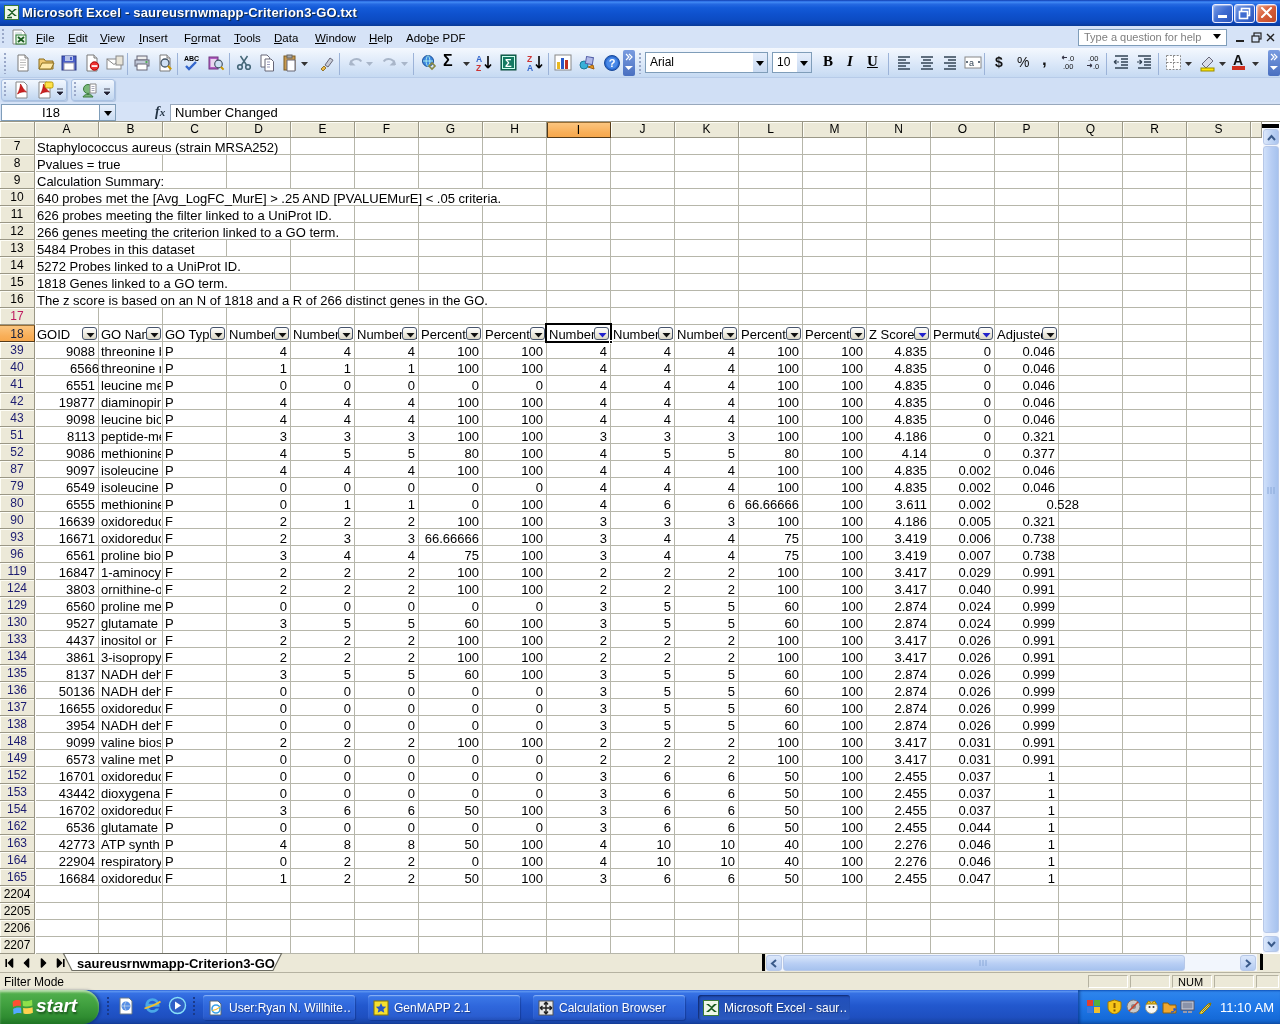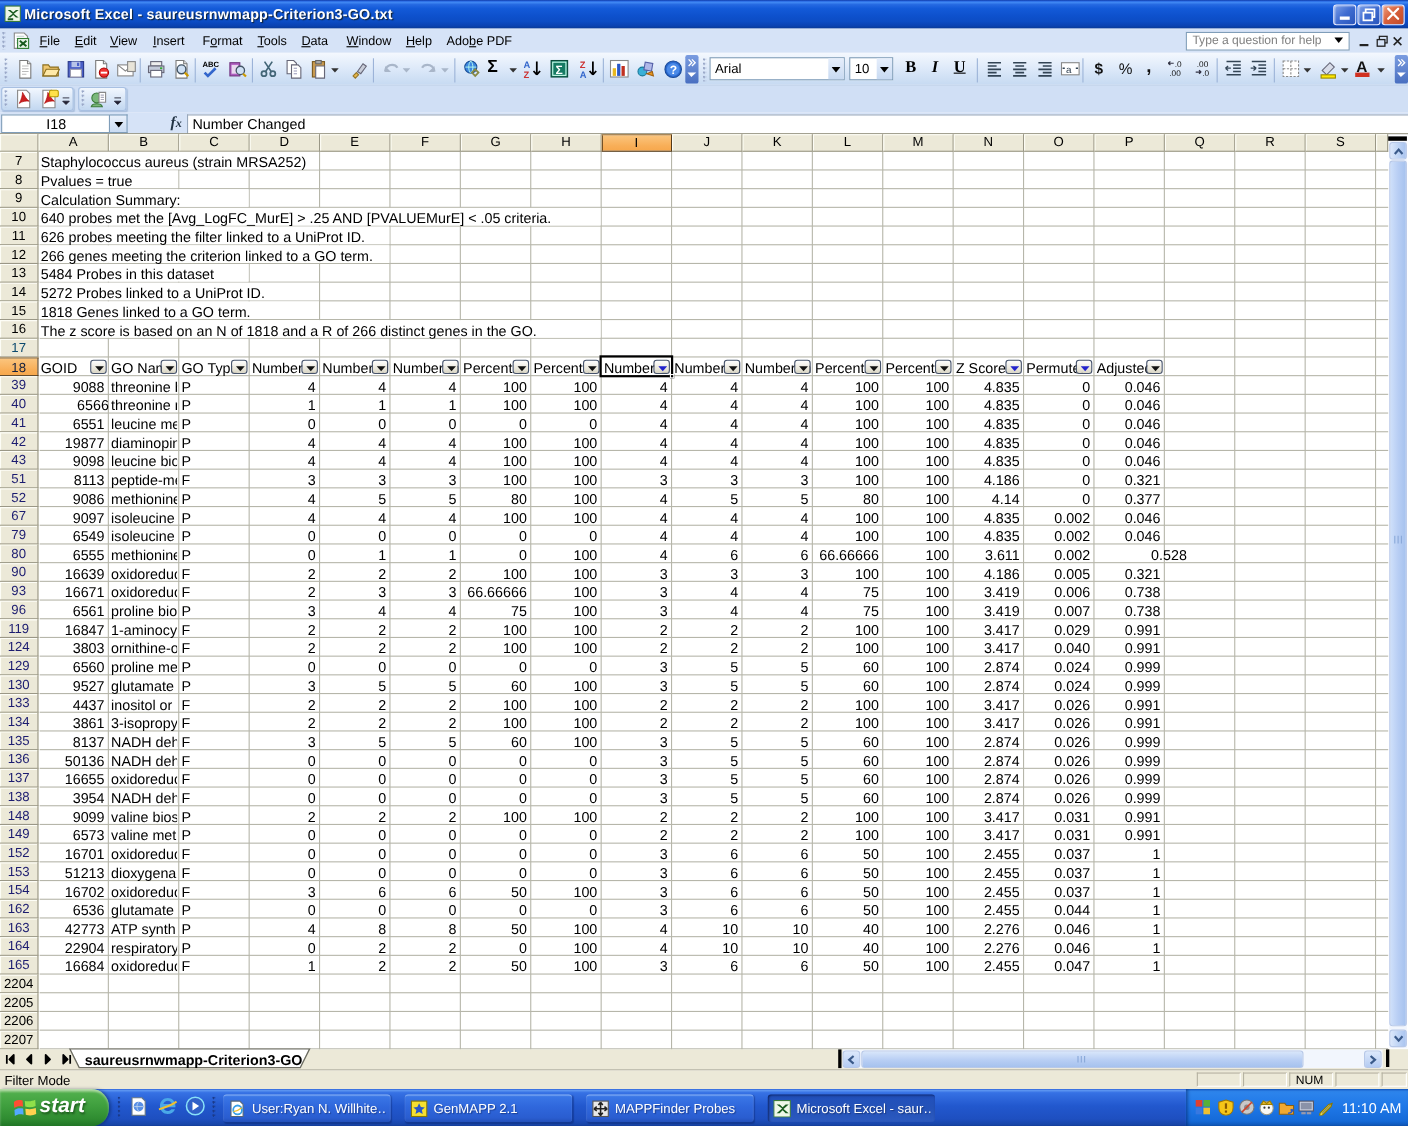--- a/index.html
+++ b/index.html
@@ -363,32 +363,32 @@
 <div class="rowhdr" style="top:138px;height:17px;line-height:16px;color:#000">7</div>
 <div class="rowhdr" style="top:155px;height:17px;line-height:16px;color:#000">8</div>
 <div class="rowhdr" style="top:172px;height:17px;line-height:16px;color:#000">9</div>
 <div class="rowhdr" style="top:189px;height:17px;line-height:16px;color:#000">10</div>
 <div class="rowhdr" style="top:206px;height:17px;line-height:16px;color:#000">11</div>
 <div class="rowhdr" style="top:223px;height:17px;line-height:16px;color:#000">12</div>
 <div class="rowhdr" style="top:240px;height:17px;line-height:16px;color:#000">13</div>
 <div class="rowhdr" style="top:257px;height:17px;line-height:16px;color:#000">14</div>
 <div class="rowhdr" style="top:274px;height:17px;line-height:16px;color:#000">15</div>
 <div class="rowhdr" style="top:291px;height:17px;line-height:16px;color:#000">16</div>
-<div class="rowhdr" style="top:308px;height:17px;line-height:16px;color:#0c4a6e">17</div>
+<div class="rowhdr" style="top:308px;height:17px;line-height:16px;color:#be185d">17</div>
 <div class="rowhdr" style="top:325px;height:17px;background:linear-gradient(180deg,#fbc57e,#f8ae57 70%,#f7a84d);
         border-top:1px solid #9b6f34;border-bottom:1px solid #543a18;border-right:1px solid #543a18;
         box-shadow:none;line-height:16px;color:#16213e">18</div>
 <div class="rowhdr" style="top:342px;height:17px;line-height:16px;color:#1c1c70">39</div>
 <div class="rowhdr" style="top:359px;height:17px;line-height:16px;color:#1c1c70">40</div>
 <div class="rowhdr" style="top:376px;height:17px;line-height:16px;color:#1c1c70">41</div>
 <div class="rowhdr" style="top:393px;height:17px;line-height:16px;color:#1c1c70">42</div>
 <div class="rowhdr" style="top:410px;height:17px;line-height:16px;color:#1c1c70">43</div>
 <div class="rowhdr" style="top:427px;height:17px;line-height:16px;color:#1c1c70">51</div>
 <div class="rowhdr" style="top:444px;height:17px;line-height:16px;color:#1c1c70">52</div>
-<div class="rowhdr" style="top:461px;height:17px;line-height:16px;color:#1c1c70">67</div>
+<div class="rowhdr" style="top:461px;height:17px;line-height:16px;color:#1c1c70">87</div>
 <div class="rowhdr" style="top:478px;height:17px;line-height:16px;color:#1c1c70">79</div>
 <div class="rowhdr" style="top:495px;height:17px;line-height:16px;color:#1c1c70">80</div>
 <div class="rowhdr" style="top:512px;height:17px;line-height:16px;color:#1c1c70">90</div>
 <div class="rowhdr" style="top:529px;height:17px;line-height:16px;color:#1c1c70">93</div>
 <div class="rowhdr" style="top:546px;height:17px;line-height:16px;color:#1c1c70">96</div>
 <div class="rowhdr" style="top:563px;height:17px;line-height:16px;color:#1c1c70">119</div>
 <div class="rowhdr" style="top:580px;height:17px;line-height:16px;color:#1c1c70">124</div>
 <div class="rowhdr" style="top:597px;height:17px;line-height:16px;color:#1c1c70">129</div>
 <div class="rowhdr" style="top:614px;height:17px;line-height:16px;color:#1c1c70">130</div>
 <div class="rowhdr" style="top:631px;height:17px;line-height:16px;color:#1c1c70">133</div>
@@ -1002,21 +1002,21 @@
 <div class="cell num" style="left:420px;top:769px;width:59px">0</div>
 <div class="cell num" style="left:484px;top:769px;width:59px">0</div>
 <div class="cell num" style="left:548px;top:769px;width:59px">3</div>
 <div class="cell num" style="left:612px;top:769px;width:59px">6</div>
 <div class="cell num" style="left:676px;top:769px;width:59px">6</div>
 <div class="cell num" style="left:740px;top:769px;width:59px">50</div>
 <div class="cell num" style="left:804px;top:769px;width:59px">100</div>
 <div class="cell num" style="left:868px;top:769px;width:59px">2.455</div>
 <div class="cell num" style="left:932px;top:769px;width:59px">0.037</div>
 <div class="cell num" style="left:996px;top:769px;width:59px">1</div>
-<div class="cell num" style="left:36px;top:786px;width:59px">51213</div>
+<div class="cell num" style="left:36px;top:786px;width:59px">43442</div>
 <div class="cell" style="left:101px;top:786px;width:60px">dioxygena</div>
 <div class="cell" style="left:165px;top:786px;width:60px">F</div>
 <div class="cell num" style="left:228px;top:786px;width:59px">0</div>
 <div class="cell num" style="left:292px;top:786px;width:59px">0</div>
 <div class="cell num" style="left:356px;top:786px;width:59px">0</div>
 <div class="cell num" style="left:420px;top:786px;width:59px">0</div>
 <div class="cell num" style="left:484px;top:786px;width:59px">0</div>
 <div class="cell num" style="left:548px;top:786px;width:59px">3</div>
 <div class="cell num" style="left:612px;top:786px;width:59px">6</div>
 <div class="cell num" style="left:676px;top:786px;width:59px">6</div>
@@ -1213,21 +1213,21 @@
 <svg class="abs" style="left:373px;top:1000px" width="16" height="16" viewBox="0 0 16 16">
     <rect x="1" y="1" width="14" height="14" fill="#f6e030" stroke="#887700"></rect>
 <path d="M8 3l1.6 3.4 3.6.4-2.7 2.4.8 3.6L8 11l-3.3 1.8.8-3.6L2.8 6.8l3.6-.4z" fill="#2858c8"></path>
   </svg>
 <div class="abs" style="left:394px;top:1001px;width:122px;overflow:hidden;white-space:nowrap;font-size:12px;color:#fff;text-shadow:1px 1px 1px rgba(0,10,40,.4)">GenMAPP 2.1</div>
 <div class="tbtn" style="left:533px;width:152px;background:linear-gradient(180deg,#5490f2 0%,#3a76e6 8%,#2f67dc 45%,#2a5dd0 85%,#2350ba 100%);box-shadow:inset 0 1px 1px rgba(255,255,255,.35), 1px 1px 1px rgba(0,20,80,.3)"></div>
 <svg class="abs" style="left:538px;top:1000px" width="16" height="16" viewBox="0 0 16 16">
     <rect x="1" y="1" width="14" height="14" fill="#e8e8e8" stroke="#555"></rect>
 <path d="M8 2v12M2 8h12M8 2l-2 2.5M8 2l2 2.5M8 14l-2-2.5M8 14l2-2.5M2 8l2.5-2M2 8l2.5 2M14 8l-2.5-2M14 8l-2.5 2" stroke="#222" stroke-width="1.4" fill="none"></path>
   </svg>
-<div class="abs" style="left:559px;top:1001px;width:122px;overflow:hidden;white-space:nowrap;font-size:12px;color:#fff;text-shadow:1px 1px 1px rgba(0,10,40,.4)">MAPPFinder Probes</div>
+<div class="abs" style="left:559px;top:1001px;width:122px;overflow:hidden;white-space:nowrap;font-size:12px;color:#fff;text-shadow:1px 1px 1px rgba(0,10,40,.4)">Calculation Browser</div>
 <div class="tbtn" style="left:698px;width:152px;background:linear-gradient(180deg,#2150bc 0%,#2452b8 50%,#2c5ac0 100%);box-shadow:inset 1px 1px 2px rgba(0,10,50,.6)"></div>
 <svg class="abs" style="left:703px;top:1000px" width="16" height="16" viewBox="0 0 16 16">
     <rect x="0.5" y="0.5" width="15" height="15" fill="#eef7e8" stroke="#3a7a3a"></rect>
 <path d="M3 4l5 3.8L3 12h2.8L8.5 9.4 11.2 12H14L9.3 8.2 14 4h-2.8L8.5 6.6 5.8 4z" fill="#1a5c20"></path>
   </svg>
 <div class="abs" style="left:724px;top:1001px;width:122px;overflow:hidden;white-space:nowrap;font-size:12px;color:#fff;text-shadow:1px 1px 1px rgba(0,10,40,.4)">Microsoft Excel - saur…</div>
 <div class="abs" style="left:1078px;top:990px;width:202px;height:34px;
 background:linear-gradient(180deg,#1666d8 0%,#2e85ec 6%,#1f78e8 45%,#156ad8 85%,#1058b8 100%);
 box-shadow:inset 2px 0 3px rgba(0,20,80,.45)"></div>
 <svg class="abs" style="left:1086px;top:999px" width="15" height="15" viewBox="0 0 15 15">

